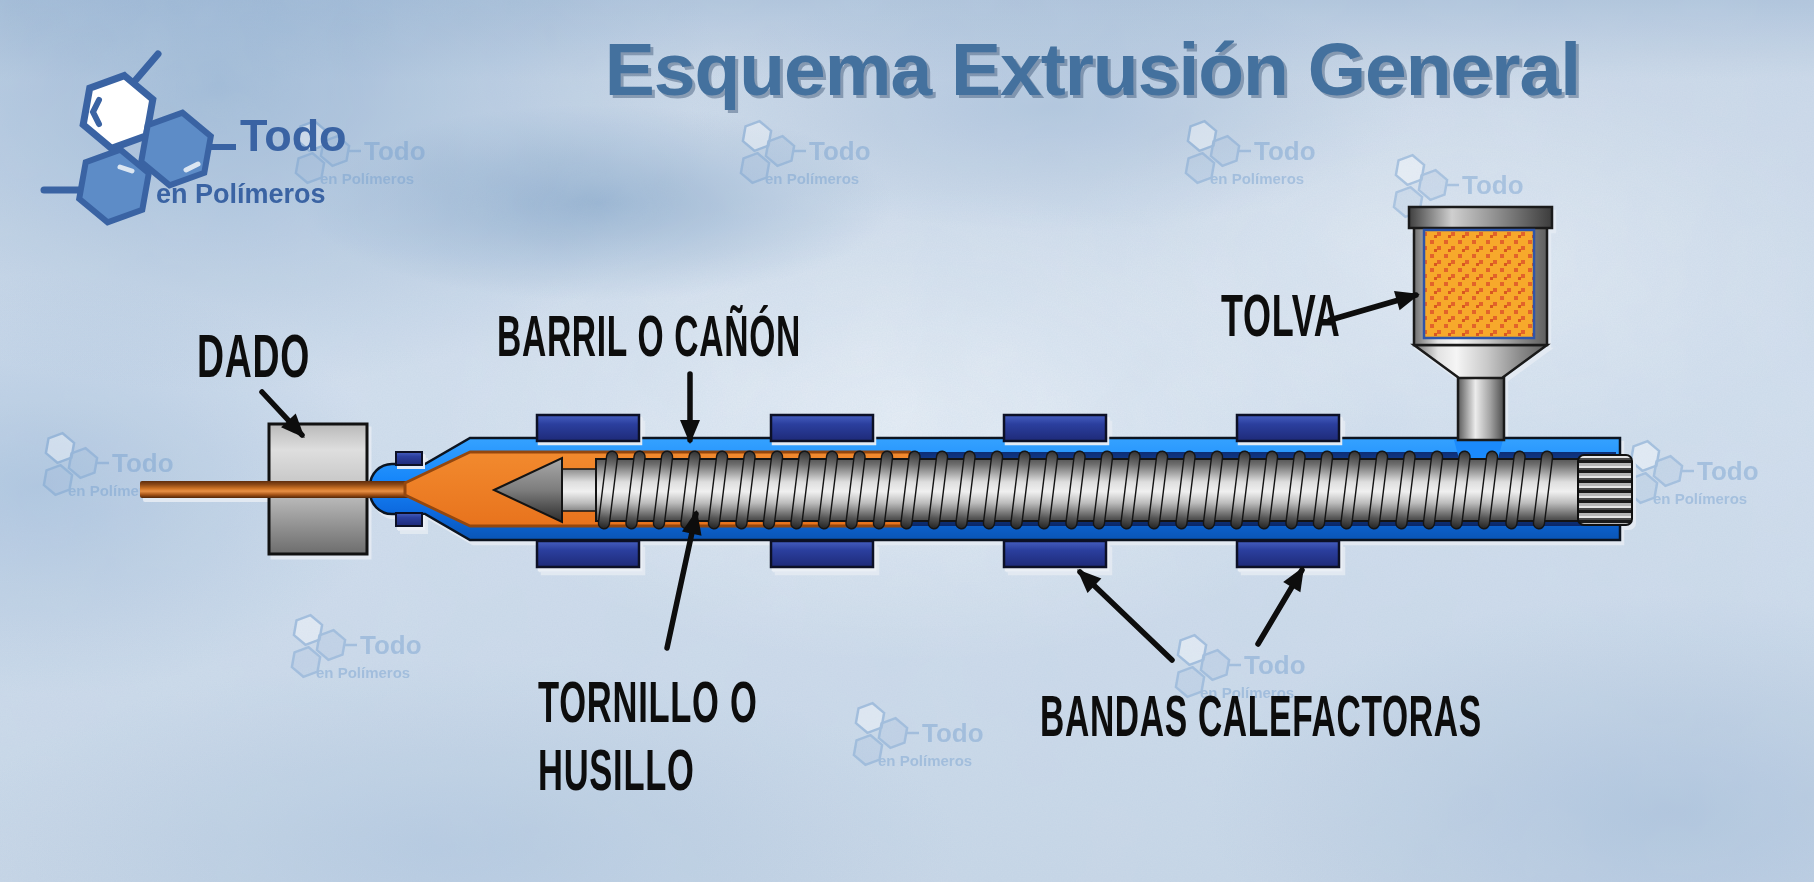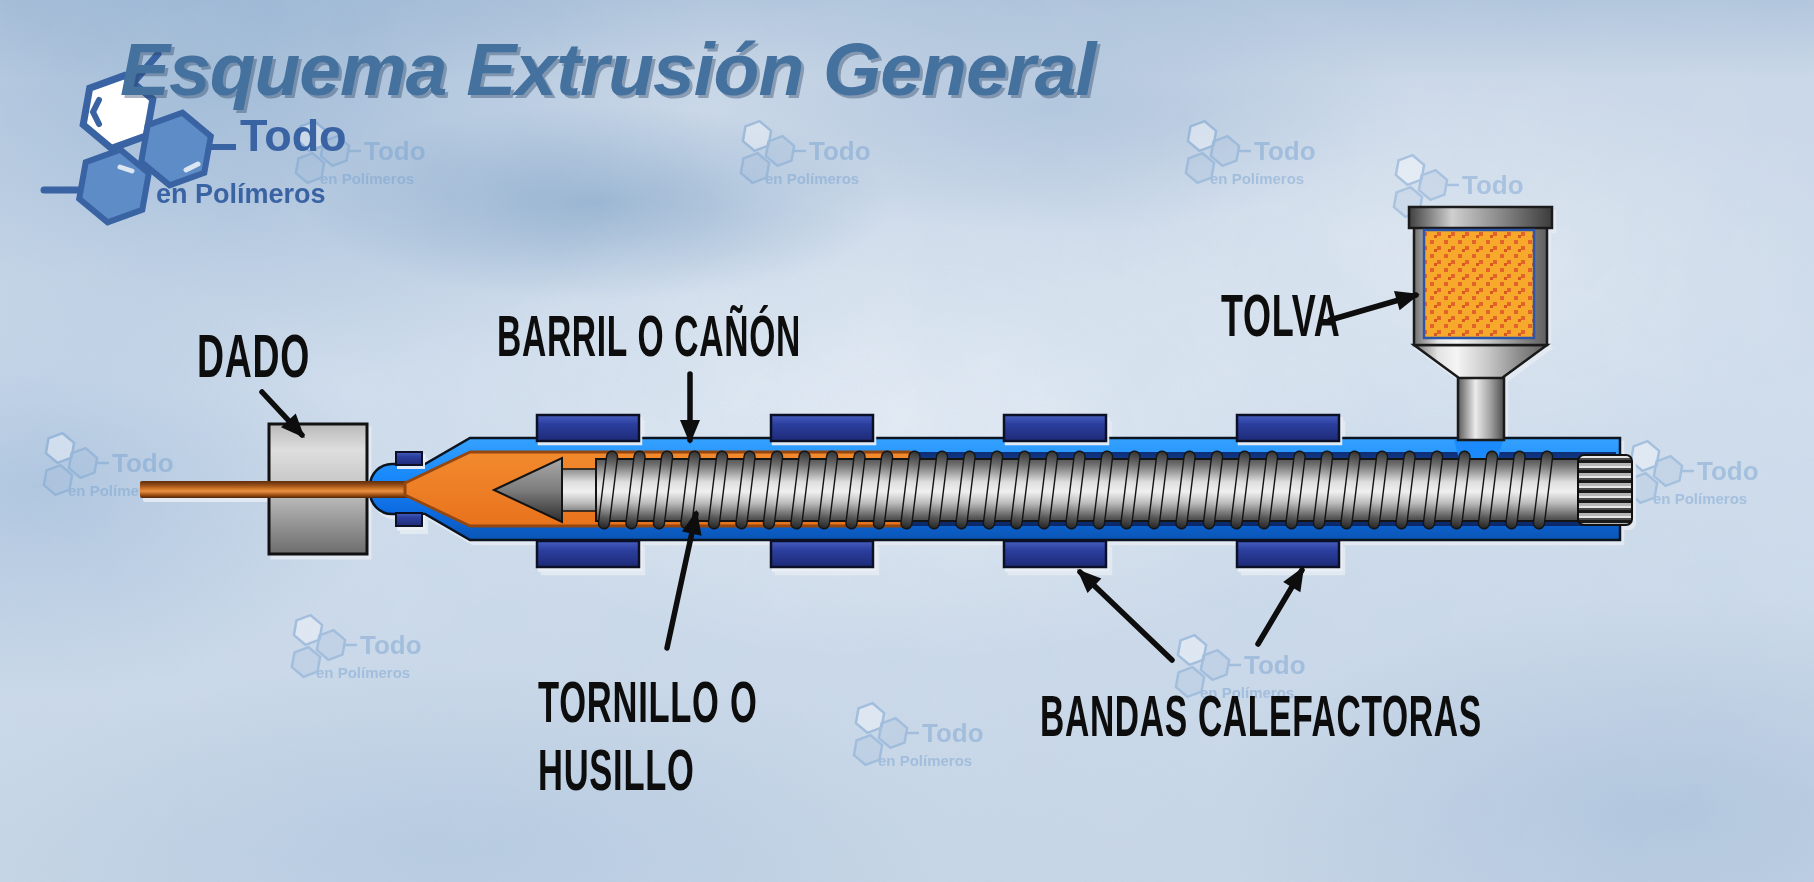--- a/index.html
+++ b/index.html
@@ -16,23 +16,23 @@
       radial-gradient(ellipse 620px 320px at 50% 48%, rgba(255,255,255,.50), rgba(255,255,255,0) 75%),
       radial-gradient(ellipse 540px 260px at 80% 30%, rgba(255,255,255,.40), rgba(255,255,255,0) 75%),
       radial-gradient(ellipse 640px 300px at 92% 92%, rgba(140,170,205,.42), rgba(140,170,205,0) 72%),
       radial-gradient(ellipse 700px 260px at 25% 96%, rgba(150,180,212,.38), rgba(150,180,212,0) 72%),
       linear-gradient(180deg, rgba(110,148,190,.30), rgba(110,148,190,0) 9%),
       linear-gradient(180deg,#cdd9e8 0%,#d4e0ee 45%,#c9d7e7 100%);
   }
   .noise{position:absolute;inset:0;pointer-events:none;}
   svg.layer{position:absolute;left:0;top:0;}
 
-  .page-title{position:absolute;left:120px;top:26px;width:1460px;text-align:left;
+  .page-title{position:absolute;left:120px;top:26px;width:1460px;text-align:right;
     font-size:75px;font-weight:bold;letter-spacing:-1px;color:#44719e;
-    text-shadow:3px 3px 0 rgba(38,63,96,.38);font-style:italic;}
+    text-shadow:3px 3px 0 rgba(38,63,96,.38);}
 
   .lbl{font-family:"Liberation Sans",sans-serif;font-weight:bold;fill:#0d0d0d;letter-spacing:1px;}
   .brand{font-family:"Liberation Sans",sans-serif;font-weight:bold;fill:#3a63a3;}
   .wmtx{font-family:"Liberation Sans",sans-serif;font-weight:bold;fill:#6e9bcd;}
   g.mshadow{filter:drop-shadow(3px 4px 0 rgba(228,234,242,.95));}
   .band{filter:drop-shadow(2px 3px 0 rgba(235,239,245,.95));}
 </style>
 </head>
 <body>
 

